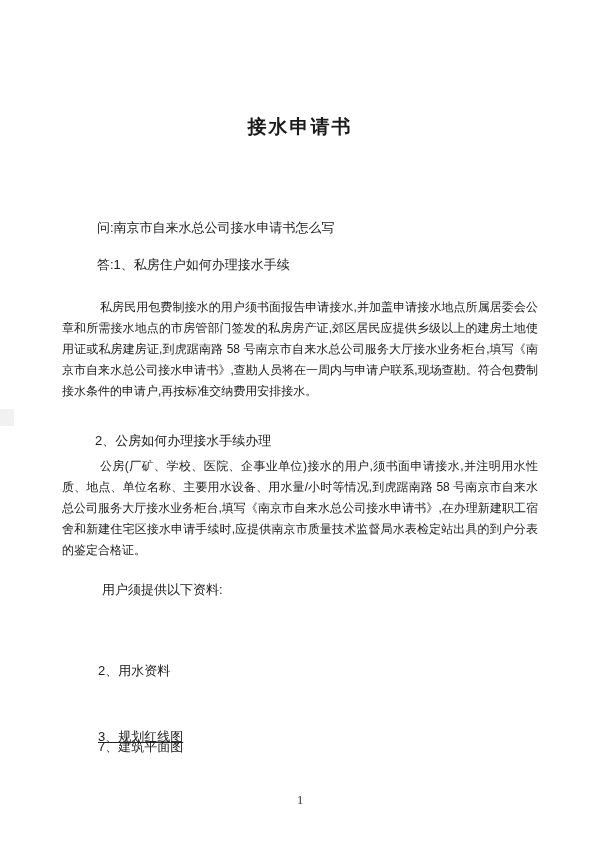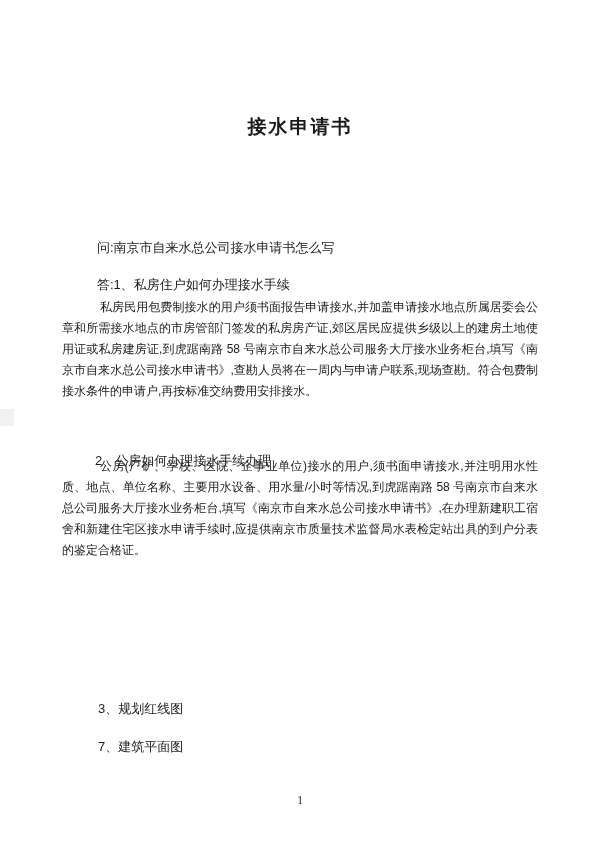--- a/index.html
+++ b/index.html
@@ -29,21 +29,20 @@
     letter-spacing: 2px;
     color: #1a1a1a;
   }
   .line {
     position: absolute;
     left: 62px;
     width: 476px;
     font-size: 13px;
     line-height: 21px;
     color: #212121;
-    margin-top: 20px;
   }
   .q-line      { top: 217px; padding-left: 35px; }
   .h-line-1    { top: 254px; padding-left: 35px; }
   .h-line-2    { top: 430px; padding-left: 33px; }
   .intro-line  { top: 579px; padding-left: 40px; }
   .para {
     position: absolute;
     left: 62px;
     width: 476px;
     font-size: 12px;
@@ -58,21 +57,21 @@
     position: absolute;
     left: 62px;
     width: 476px;
     font-size: 13px;
     line-height: 21px;
     padding-left: 36px;
     color: #212121;
   }
   .mat-0 { top: 617px; }
   .mat-1 { top: 660px; }
-  .mat-2 { top: 698px; }
+  .mat-2 { top: 726px; text-decoration: underline; }
   .mat-3 { top: 736px; }
   .page-number {
     position: absolute;
     top: 793px;
     left: 0;
     width: 600px;
     text-align: center;
     font-size: 12.5px;
     font-family: "Liberation Serif", "DejaVu Serif", serif;
     color: #333333;
@@ -98,22 +97,24 @@
   <div class="line q-line">问:南京市自来水总公司接水申请书怎么写</div>
 
   <div class="line h-line-1">答:1、私房住户如何办理接水手续</div>
 
   <div class="para para-1">私房民用包费制接水的用户须书面报告申请接水,并加盖申请接水地点所属居委会公章和所需接水地点的市房管部门签发的私房房产证,郊区居民应提供乡级以上的建房土地使用证或私房建房证,到虎踞南路 58 号南京市自来水总公司服务大厅接水业务柜台,填写《南京市自来水总公司接水申请书》,查勘人员将在一周内与申请户联系,现场查勘。符合包费制接水条件的申请户,再按标准交纳费用安排接水。</div>
 
   <div class="line h-line-2">2、公房如何办理接水手续办理</div>
 
   <div class="para para-2">公房(厂矿、学校、医院、企事业单位)接水的用户,须书面申请接水,并注明用水性质、地点、单位名称、主要用水设备、用水量/小时等情况,到虎踞南路 58 号南京市自来水总公司服务大厅接水业务柜台,填写《南京市自来水总公司接水申请书》,在办理新建职工宿舍和新建住宅区接水申请手续时,应提供南京市质量技术监督局水表检定站出具的到户分表的鉴定合格证。</div>
 
+  <div class="line intro-line">用户须提供以下资料:</div>
 
 
+  <div class="material-item mat-1">2、用水资料</div>
 
   <div class="material-item mat-2">3、规划红线图</div>
 
   <div class="material-item mat-3">7、建筑平面图</div>
 
   <div class="page-number">1</div>
 
 </div>
 
 </body></html>

